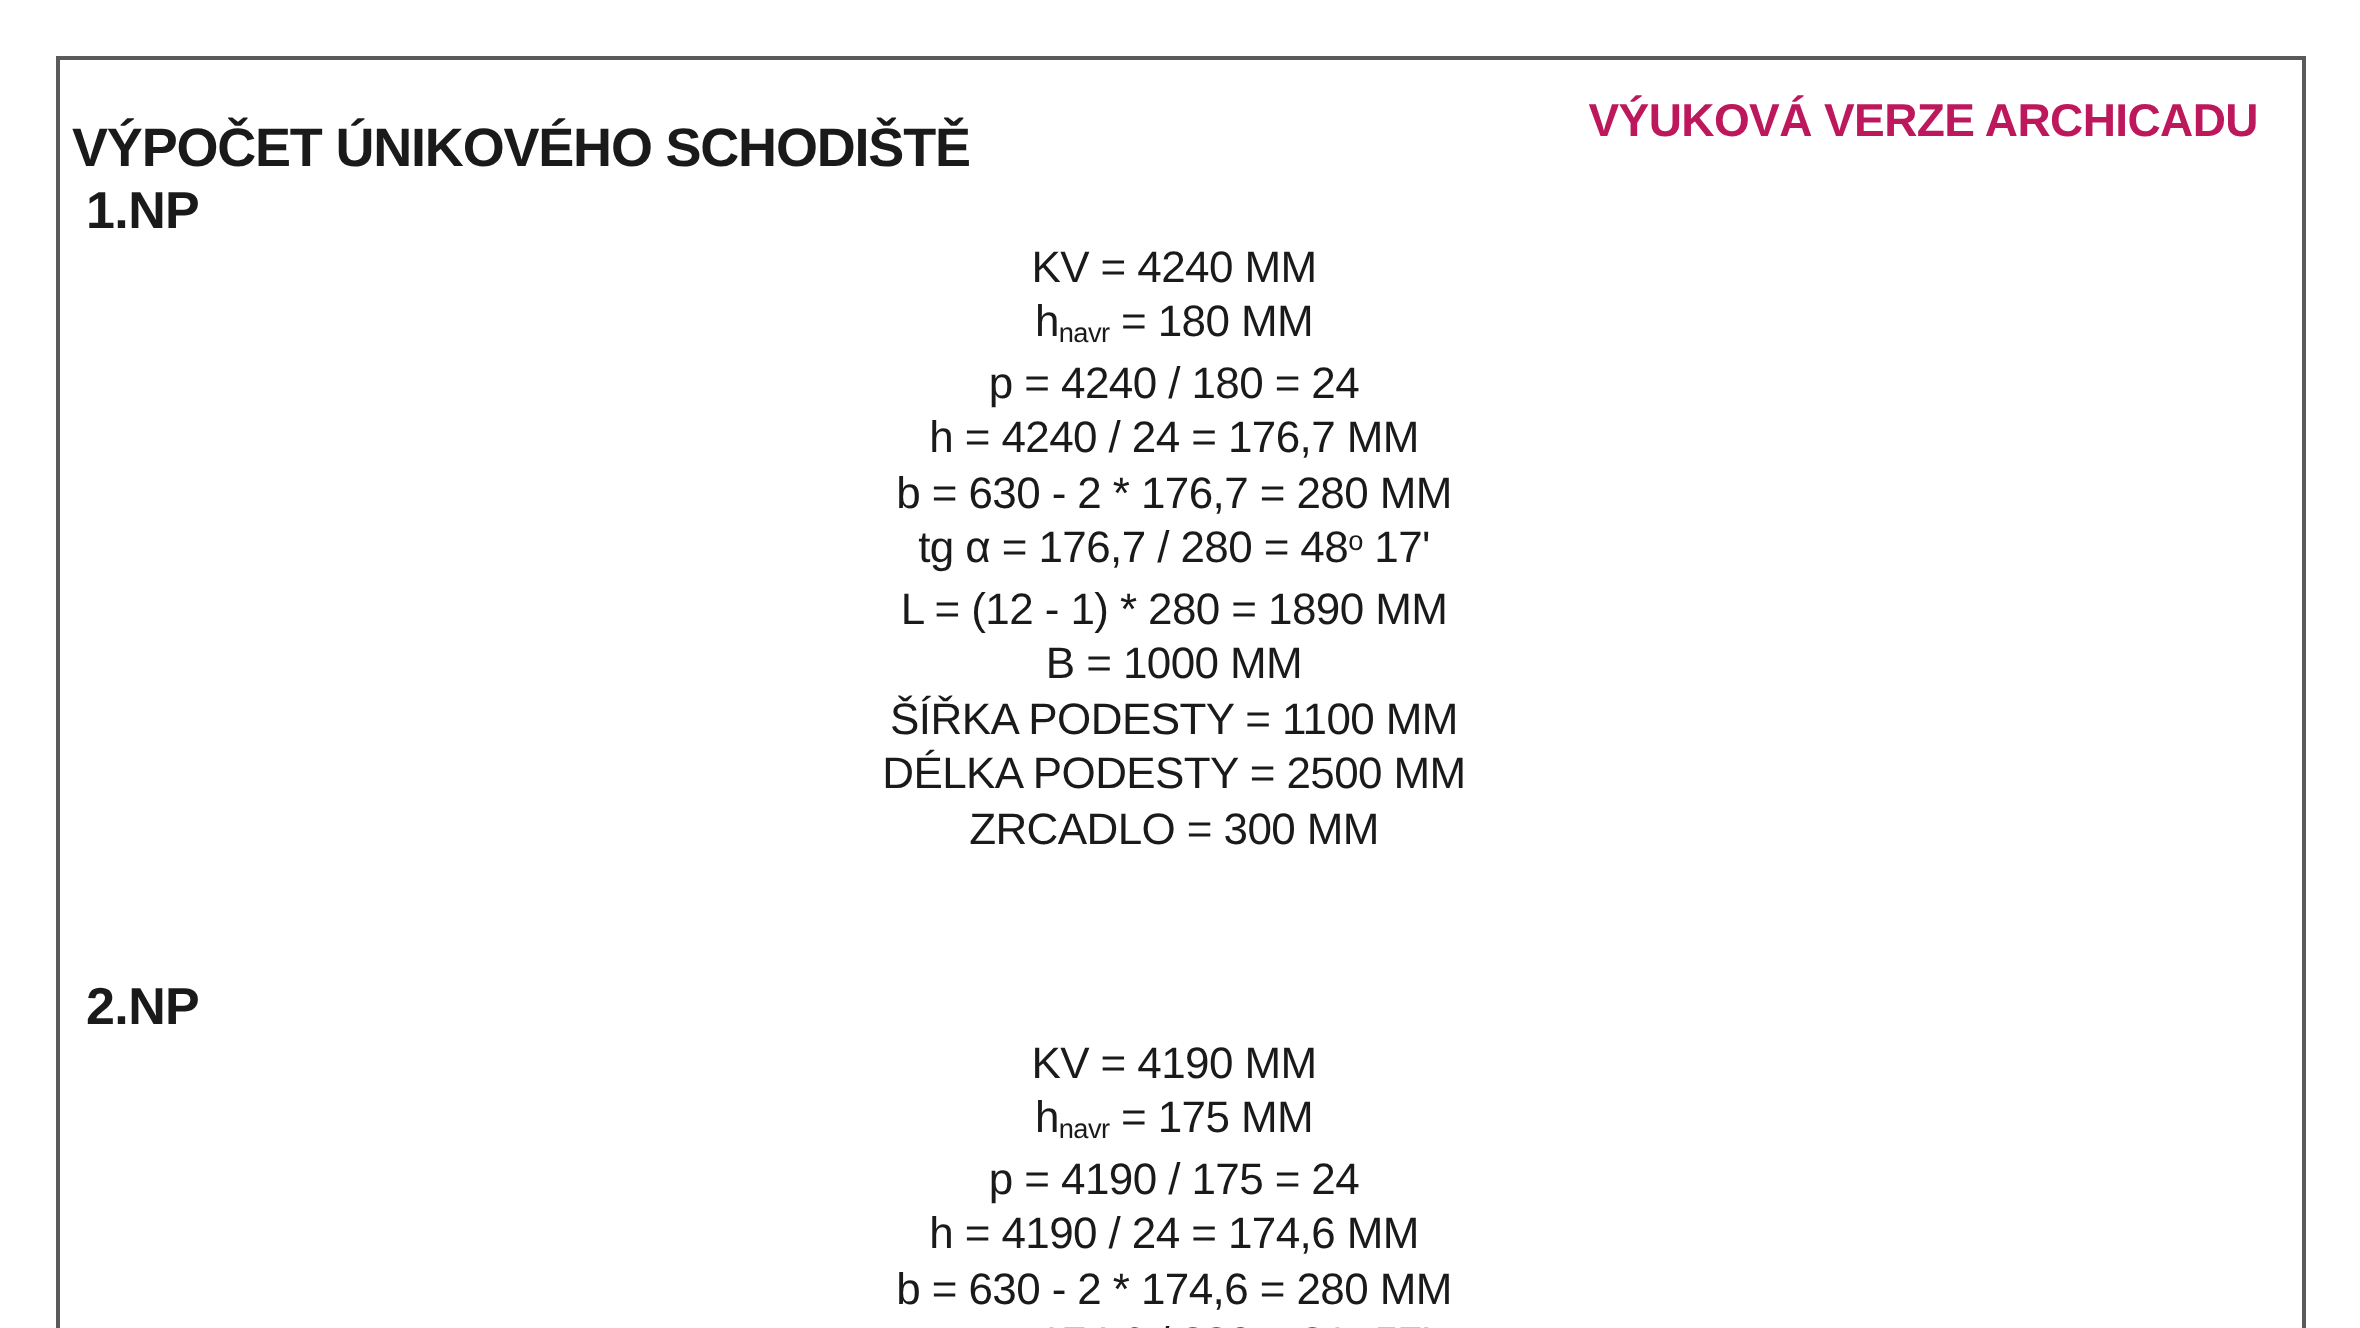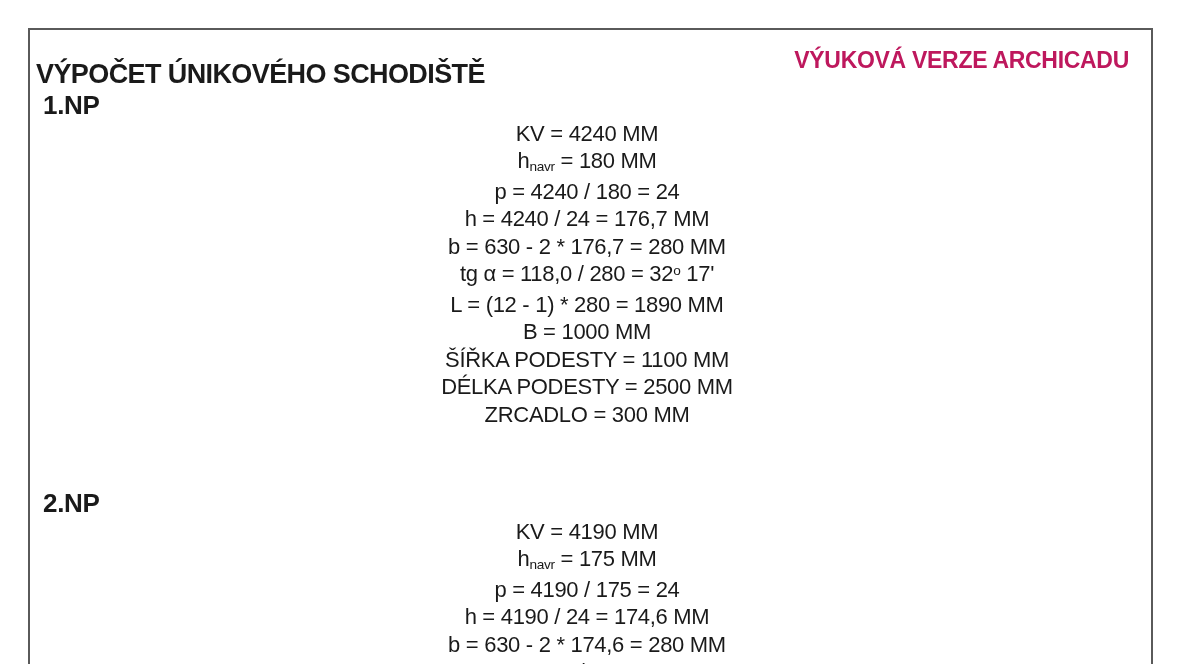--- a/index.html
+++ b/index.html
@@ -80,21 +80,21 @@
     <div class="watermark" style="color: #be185d;">VÝUKOVÁ VERZE ARCHICADU</div>
   </div>
   <div class="content">
       <section class="calc-section">
         <div class="sec-heading">1.NP</div>
         <div class="calc-line"><span>KV = 4240 MM</span></div>
         <div class="calc-line"><span>h</span><span class="sub">navr</span><span> = 180 MM</span></div>
         <div class="calc-line"><span>p = 4240 / 180 = 24</span></div>
         <div class="calc-line"><span>h = 4240 / 24 = 176,7 MM</span></div>
         <div class="calc-line"><span>b = 630 - 2 * 176,7 = 280 MM</span></div>
-        <div class="calc-line"><span>tg α = 118,0 / 280 = 32</span><span class="sup">o</span><span> 17'</span></div>
+        <div class="calc-line"><span>tg α = 176,7 / 280 = 48</span><span class="sup">o</span><span> 17'</span></div>
         <div class="calc-line"><span>L = (12 - 1) * 280 = 1890 MM</span></div>
         <div class="calc-line"><span>B = 1000 MM</span></div>
         <div class="calc-line"><span>ŠÍŘKA PODESTY = 1100 MM</span></div>
         <div class="calc-line"><span>DÉLKA PODESTY = 2500 MM</span></div>
         <div class="calc-line"><span>ZRCADLO = 300 MM</span></div>
       </section>
       <section class="calc-section">
         <div class="sec-heading">2.NP</div>
         <div class="calc-line"><span>KV = 4190 MM</span></div>
         <div class="calc-line"><span>h</span><span class="sub">navr</span><span> = 175 MM</span></div>

